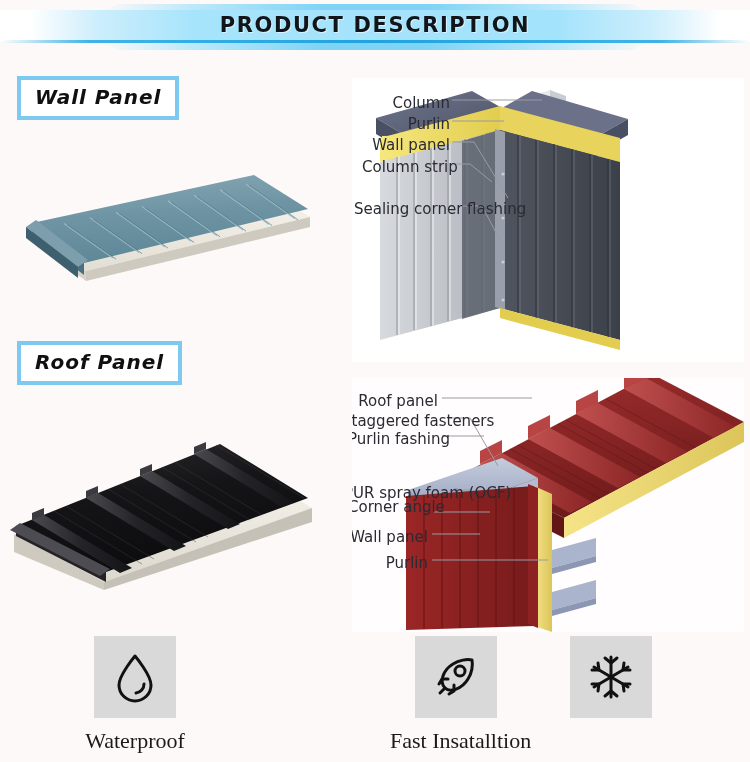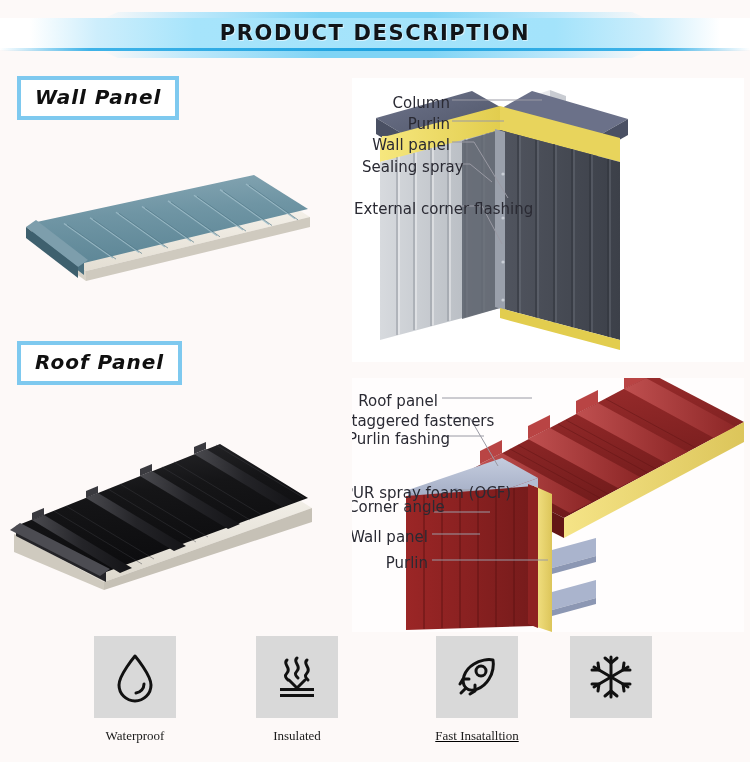--- a/index.html
+++ b/index.html
@@ -6,21 +6,21 @@
   body {
     width: 750px; height: 762px;
     background: #fdf9f8;
     font-family: "Liberation Serif", serif;
     position: relative;
     overflow: hidden;
   }
 
   
   .banner {
-    position: absolute; left: 0; top: 12px; width: 646px; height: 46px;
+    position: absolute; left: 0; top: 4px; width: 646px; height: 46px;
   }
   .banner-mid {
     position: absolute; left: 0; top: 6px; width: 750px; height: 32px;
     background: linear-gradient(to right,
        #ffffff 0%, #ffffff 4%, #cdeefc 13%, #a6e4fb 26%,
        #a3e3fb 74%, #cdeefc 87%, #ffffff 96%, #ffffff 100%);
   }
   .banner-tab {
     position: absolute; height: 8px;
     background: linear-gradient(to right,
@@ -96,21 +96,21 @@
     position: absolute; top: 0; width: 132px; text-align: center;
   }
   .feat-box {
     width: 82px; height: 82px; margin: 0 auto;
     background: #d9d9d9;
     display: flex; align-items: center; justify-content: center;
   }
   .feat-label {
     margin-top: 10px;
     font-family: "Liberation Serif", serif;
-    font-size: 13px; color: #1a1a1a; white-space: nowrap;
+    font-size: 22px; color: #1a1a1a; white-space: nowrap;
   }
 </style>
 </head>
 <body>
 
 <div class="banner">
   <div class="banner-tab top"></div>
   <div class="banner-mid"></div>
   <div class="banner-tab bot"></div>
   <div class="banner-rule"></div>
@@ -270,22 +270,22 @@
       <line x1="100" y1="86" x2="118" y2="86"></line>
         <line x1="118" y1="86" x2="140" y2="104"></line>
       <line x1="108" y1="128" x2="130" y2="128"></line>
         <line x1="130" y1="128" x2="150" y2="166"></line>
     </g>
   </svg>
 
   <div class="lbl" style="left:10px; top:16px; width:88px;">Column</div>
   <div class="lbl" style="left:10px; top:37px; width:88px;">Purlin</div>
   <div class="lbl" style="left:10px; top:58px; width:88px;">Wall panel</div>
-  <div class="lbl" style="left:10px; top:80px; width:88px;">Sealing spray</div>
-  <div class="lbl" style="left:2px; top:122px; width:104px;">External corner flashing</div>
+  <div class="lbl" style="left:10px; top:80px; width:88px;">Column strip</div>
+  <div class="lbl" style="left:2px; top:122px; width:104px;">Sealing corner flashing</div>
 </div>
 
 <div class="chip" id="chip-roof">
   <span>Roof Panel</span>
 </div>
 
 <div class="photo" id="photo-roof">
   <svg width="310" height="160" viewBox="0 0 310 160">
     <defs>
       <linearGradient id="rpDark" x1="0" y1="0" x2="0.3" y2="1">
@@ -437,37 +437,22 @@
   <div class="feature" style="left:69px;">
     <div class="feat-box">
       <svg width="48" height="52" viewBox="0 0 48 52">
         <path d="M24,5 C24,5 8,24 8,34 A16,16 0 0 0 40,34 C40,24 24,5 24,5 Z" fill="none" stroke="#111" stroke-width="3" stroke-linejoin="round"></path>
         <path d="M33,33 A9,9 0 0 1 25,42" fill="none" stroke="#111" stroke-width="3" stroke-linecap="round"></path>
       </svg>
     </div>
     <div class="feat-label">Waterproof</div>
   </div>
 
-  <div class="feature" style="left:231px;">
-    <div class="feat-box">
-      <svg width="50" height="50" viewBox="0 0 50 50">
-        <g fill="none" stroke="#111" stroke-width="3" stroke-linecap="round">
-          <path d="M15,8 C10,12 20,16 15,21 C12,24 14,26 16,28"></path>
-          <path d="M25,6 C20,10 30,14 25,19 C22,22 24,24 26,26"></path>
-          <path d="M35,8 C30,12 40,16 35,21 C32,24 34,26 36,28"></path>
-        </g>
-        <path d="M17,28 L25,36 L33,28" fill="none" stroke="#111" stroke-width="3" stroke-linejoin="round" stroke-linecap="round"></path>
-        <rect x="8" y="36" width="34" height="3" fill="#111"></rect>
-        <rect x="8" y="42" width="34" height="3" fill="#111"></rect>
-      </svg>
-    </div>
-    <div class="feat-label">Insulated</div>
-  </div>
-
-  <div class="feature" style="left:411px;text-decoration:underline;">
+
+  <div class="feature" style="left:390px;">
     <div class="feat-box">
       <svg width="50" height="50" viewBox="0 0 50 50">
         <g fill="none" stroke="#111" stroke-width="3" stroke-linejoin="round" stroke-linecap="round">
           <path d="M14,36 C8,30 12,18 22,12 C28,8 36,7 41,8 C42,13 41,21 37,27 C31,37 19,41 14,36 Z"></path>
           <circle cx="29" cy="19" r="5"></circle>
           <path d="M14,36 L9,41"></path>
           <path d="M17,27 L11,27 L8,32"></path>
           <path d="M23,33 L23,39 L18,42"></path>
         </g>
       </svg>

